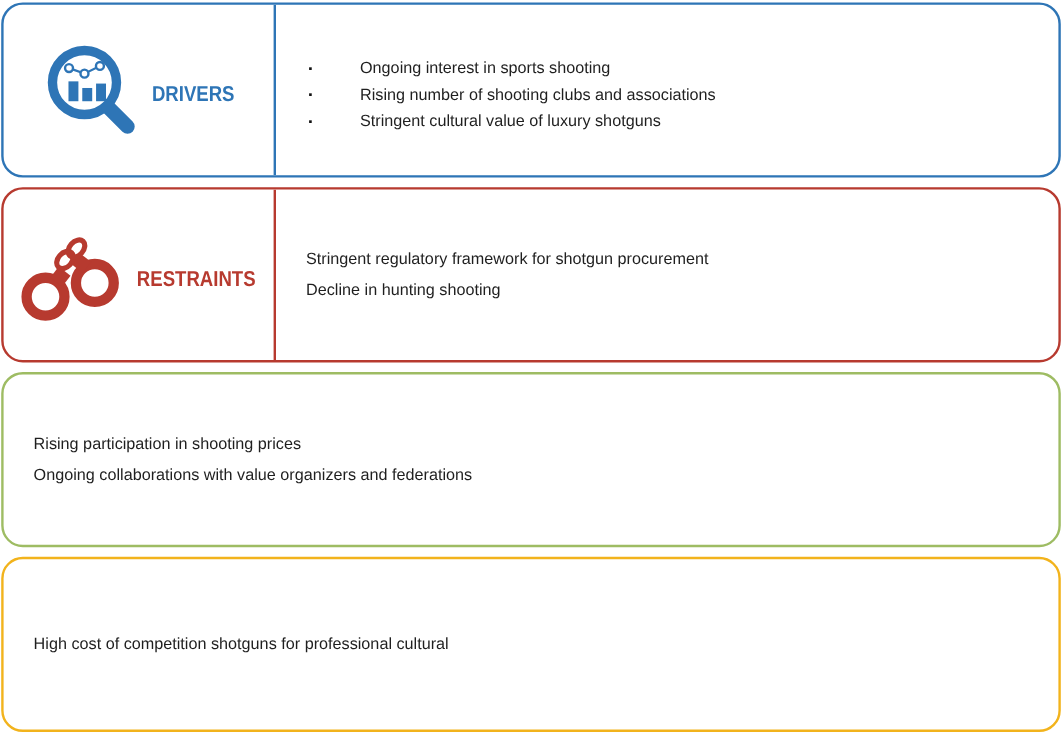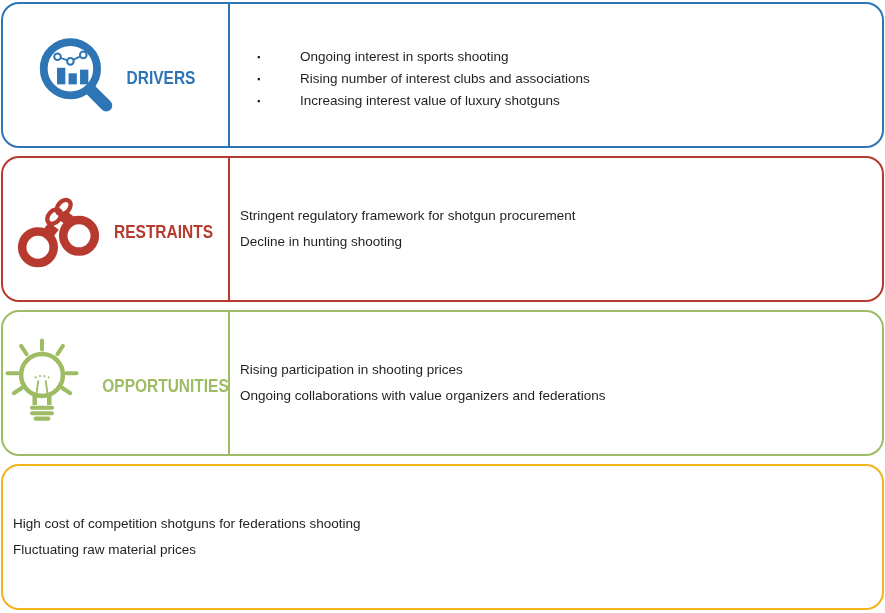--- a/index.html
+++ b/index.html
@@ -39,21 +39,21 @@
     transform: scaleX(0.86);
     transform-origin: center;
     white-space: nowrap;
     margin-top: 3px;
   }
   .right {
     flex: 1;
     display: flex;
     flex-direction: column;
     justify-content: center;
-    padding-left: 10px;
+    padding-left: 25px;
     font-size: 13.5px;
   }
   .right.bullets { padding-left: 27px; padding-top: 8px; }
   .li { display: flex; align-items: flex-start; }
   .bul {
     flex: none;
     width: 43px;
     font-size: 9px;
     line-height: 21px;
     color: #111;
@@ -82,25 +82,25 @@
     </span>
     <span class="label">DRIVERS</span>
   </div>
   <div class="right bullets">
     <div class="li">
       <span class="bul">▪</span>
       <span class="txt">Ongoing interest in sports shooting</span>
     </div>
     <div class="li">
       <span class="bul">▪</span>
-      <span class="txt">Rising number of interest clubs and associations</span>
+      <span class="txt">Rising number of shooting clubs and associations</span>
     </div>
     <div class="li">
       <span class="bul">▪</span>
-      <span class="txt">Increasing interest value of luxury shotguns</span>
+      <span class="txt">Stringent cultural value of luxury shotguns</span>
     </div>
   </div>
 </section>
 
 <section class="row" style="--c: #B73A2F;">
   <div class="left">
     <span class="icon">
       <svg width="96" height="86" viewBox="0 0 100 90">
         <circle cx="29" cy="62" r="16.5" fill="none" stroke="currentColor" stroke-width="9"></circle>
         <circle cx="72" cy="50" r="16.5" fill="none" stroke="currentColor" stroke-width="9"></circle>
@@ -112,37 +112,23 @@
     </span>
     <span class="label">RESTRAINTS</span>
   </div>
   <div class="right">
     <p class="line">Stringent regulatory framework for shotgun procurement</p>
     <p class="line">Decline in hunting shooting</p>
   </div>
 </section>
 
 <section class="row" style="--c: #9EBC63;">
-  <div class="left">
-    <span class="icon">
-      <svg width="100" height="100" viewBox="0 0 110 110">
-        <circle cx="55" cy="44" r="23" fill="none" stroke="currentColor" stroke-width="5"></circle>
-        <path d="M47,65 V77 M63,65 V77" stroke="currentColor" stroke-width="5" fill="none"></path>
-        <path d="M44,80 H66 M44,86 H66 M48,92 H62" stroke="currentColor" stroke-width="4.5" stroke-linecap="round" fill="none"></path>
-        <path d="M47,47 Q55,43 63,47" fill="none" stroke="currentColor" stroke-width="2" stroke-dasharray="2,3"></path>
-        <path d="M51,50 L49,64 M59,50 L61,64" fill="none" stroke="currentColor" stroke-width="2"></path>
-        <path d="M55,6 V16 M32,12 L38,21 M78,12 L72,21 M17,42 H28 M93,42 H82 M24,64 L33,58 M86,64 L77,58" stroke="currentColor" stroke-width="4.5" stroke-linecap="round" fill="none"></path>
-      </svg>
-    </span>
-    <span class="label">OPPORTUNITIES</span>
-  </div>
   <div class="right">
     <p class="line">Rising participation in shooting prices</p>
     <p class="line">Ongoing collaborations with value organizers and federations</p>
   </div>
 </section>
 
 <section class="row" style="--c: #F2B31C;">
   <div class="right">
-    <p class="line">High cost of competition shotguns for federations shooting</p>
-    <p class="line">Fluctuating raw material prices</p>
+    <p class="line">High cost of competition shotguns for professional cultural</p>
   </div>
 </section>
 
 </body></html>

